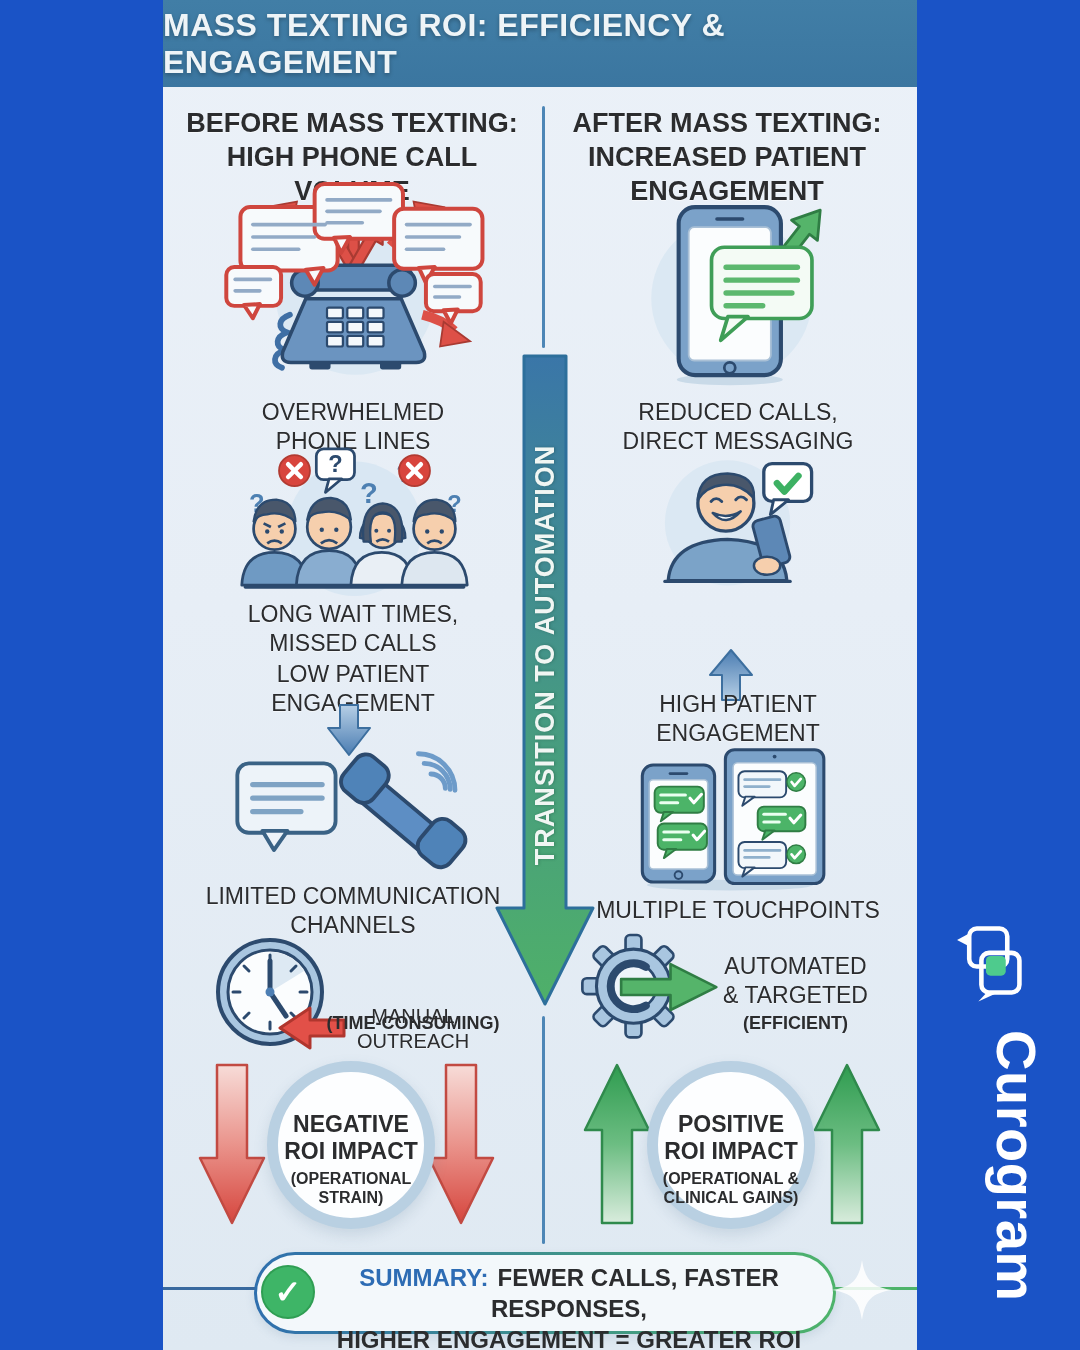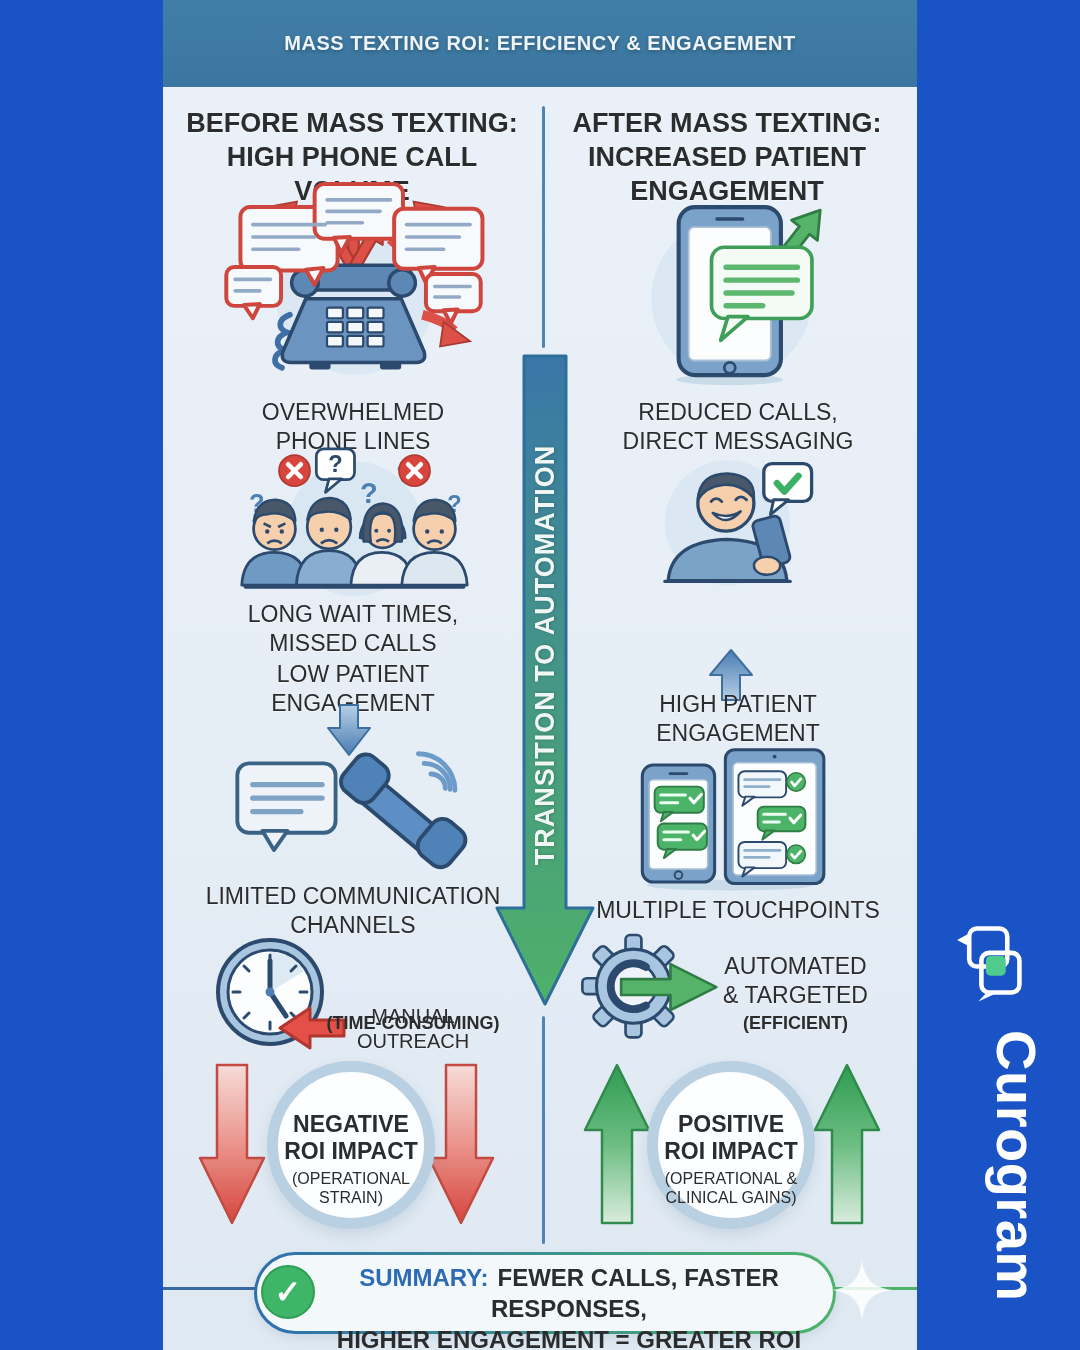--- a/index.html
+++ b/index.html
@@ -4,39 +4,39 @@
 <style>
   html,body{margin:0;padding:0;background:#10377e;}
   #canvas{position:relative;width:1080px;height:1350px;overflow:hidden;
     background:#1a53c6;font-family:"Liberation Sans",sans-serif;}
   
   #panel{position:absolute;left:163px;top:0;width:754px;height:1350px;
     background:linear-gradient(180deg,#ebf1f8 0%,#e7eef6 45%,#dfe9f2 100%);}
   #titlebar{position:absolute;left:0;top:0;width:754px;height:87px;
     background:linear-gradient(180deg,#417ea6 0%,#3b76a0 100%);
     display:flex;align-items:center;justify-content:center;}
-  #titlebar .t{color:#eef4f7;font-size:20px;font-weight:700;letter-spacing:.5px;
+  #titlebar .t{color:#eef4f7;font-size:32px;font-weight:700;letter-spacing:.5px;
     text-shadow:0 2px 4px rgba(0,0,0,.28);}
   .heading{position:absolute;text-align:center;font-weight:700;font-size:27px;
     line-height:1.26;color:#2b2c2e;white-space:pre-line;
     text-shadow:0 1px 0 rgba(255,255,255,.55);}
   .lbl{position:absolute;text-align:center;font-weight:400;font-size:23px;
     line-height:1.24;color:#2b2c2e;white-space:pre-line;
     text-shadow:0 1px 0 rgba(255,255,255,.5);}
   .sublbl{position:absolute;text-align:center;font-weight:700;font-size:18px;
     line-height:1.2;color:#2b2c2e;white-space:pre-line;}
   .illo{position:absolute;}
   .divider{position:absolute;width:3px;background:#4d86b6;border-radius:2px;}
   
   .roi-circle{position:absolute;width:146px;height:146px;border-radius:50%;
     background:#fdfeff;border:11px solid #b9d0e2;display:flex;flex-direction:column;
     align-items:center;justify-content:center;text-align:center;
     box-shadow:0 6px 14px rgba(90,120,150,.18);}
   .roi-circle .main{font-weight:700;font-size:23px;line-height:1.2;color:#2b2c2e;white-space:pre-line;margin-top:28px;}
-  .roi-circle .sub{font-weight:400;font-size:16px;line-height:1.18;color:#2b2c2e;white-space:pre-line;margin-top:4px;}
+  .roi-circle .sub{font-weight:700;font-size:16px;line-height:1.18;color:#2b2c2e;white-space:pre-line;margin-top:4px;}
   
   .arrow-label{position:absolute;left:382px;top:655px;transform:translate(-50%,-50%) rotate(-90deg);
     white-space:nowrap;color:#f0f6f3;font-size:27px;font-weight:700;letter-spacing:1px;
     text-shadow:0 1px 3px rgba(20,60,50,.35);}
   
   .sum-line{position:absolute;height:3px;top:1287px;}
   #sum-line-left{left:0;width:92px;background:#38699f;}
   #sum-line-right{left:666px;width:88px;background:#4db36a;}
   #summary-pill{position:absolute;left:91px;top:1252px;width:576px;height:76px;
     border-radius:42px;border:3px solid transparent;

